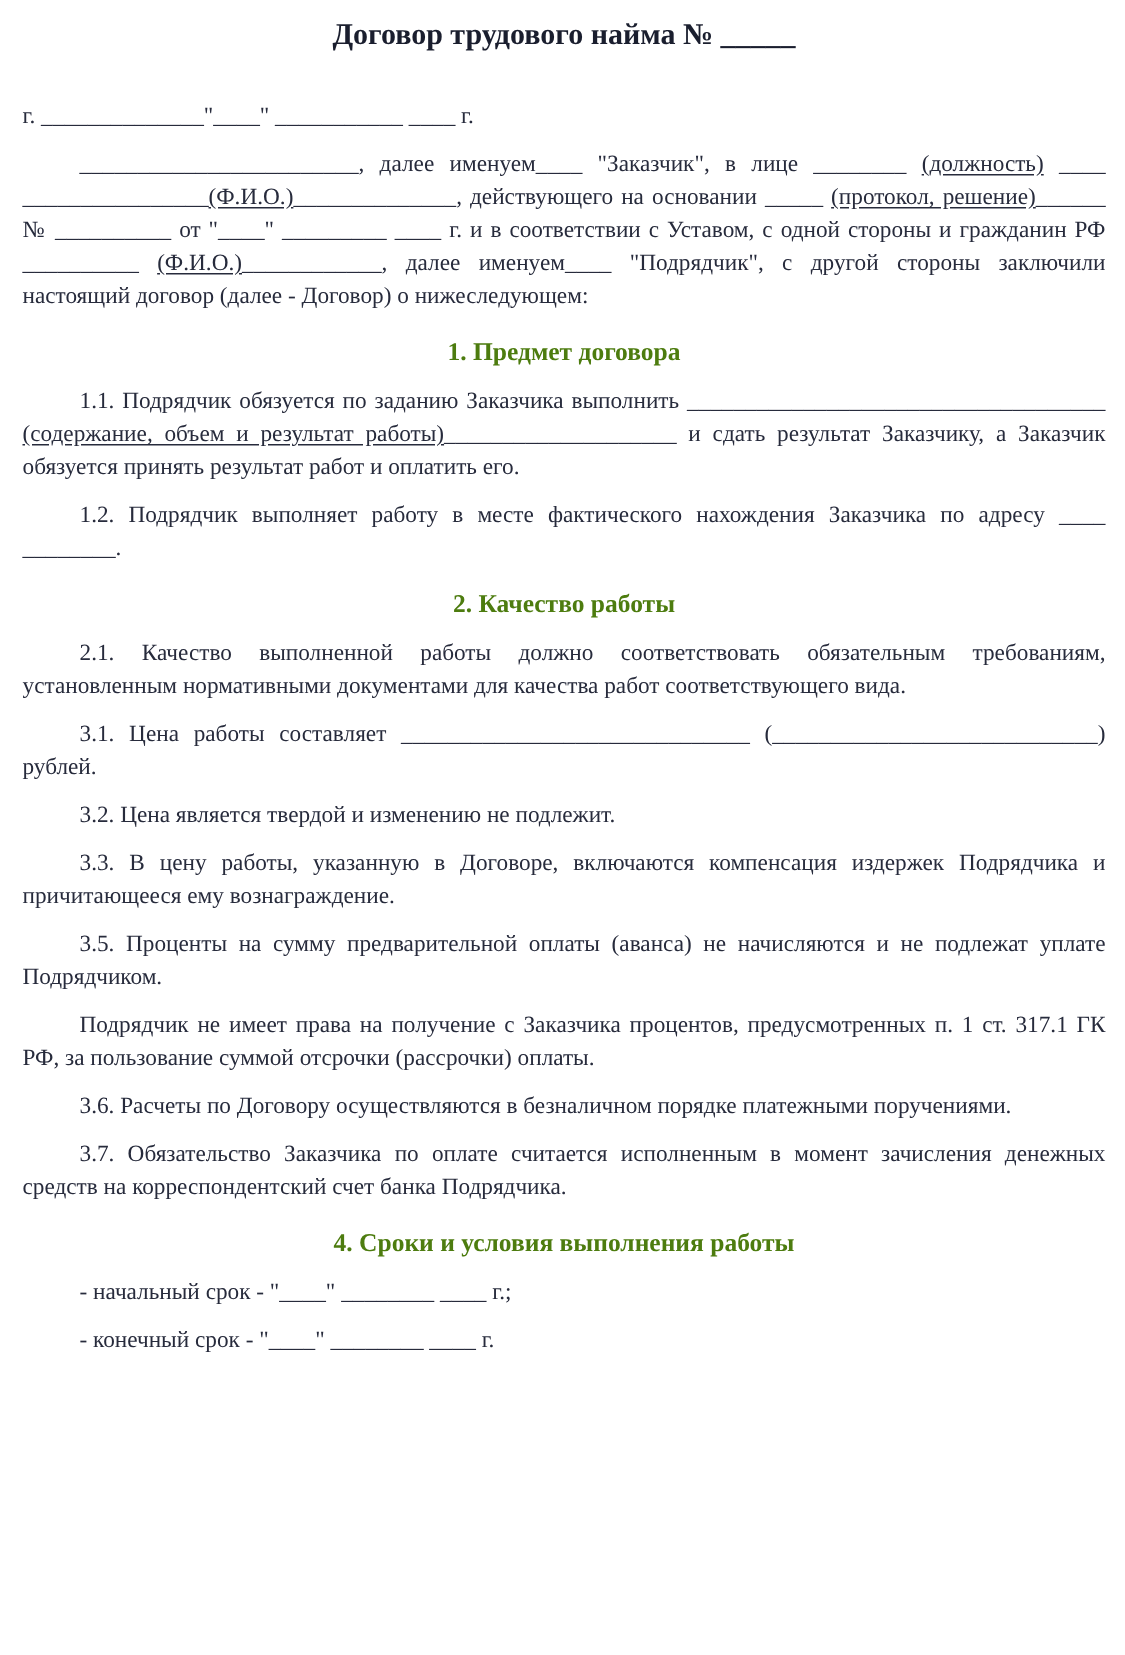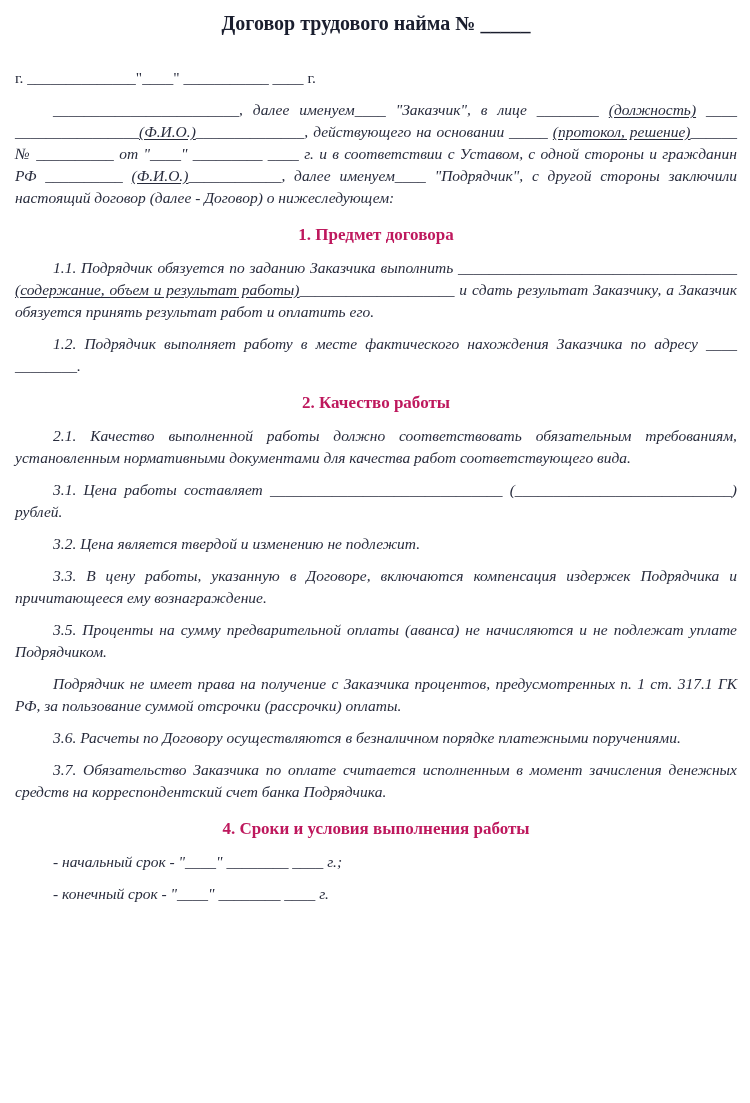--- a/index.html
+++ b/index.html
@@ -27,29 +27,28 @@
     display: flex;
     justify-content: flex-start;
     margin-top: 31px;
   }
   .meta-row span { white-space: nowrap; }
   .doc-body { margin-top: 2px; }
   .para {
     text-align: justify;
     text-indent: 38px;
     margin: 10px 0;
-    font-style: italic;
   }
   .heading {
     text-align: center;
     font-weight: bold;
     font-size: 17px;
     line-height: 24px;
     margin: 14px 0 10px 0;
-    color: #be185d;
+    color: #4d7c0f;
   }
   .hint { text-decoration: underline; text-underline-offset: 2px; }
 </style>
 </head>
 <body>
 
 <div class="page">
   <h1 class="title">Договор трудового найма № _____</h1>
   <div class="meta-row">
     <span>г. ______________</span>

